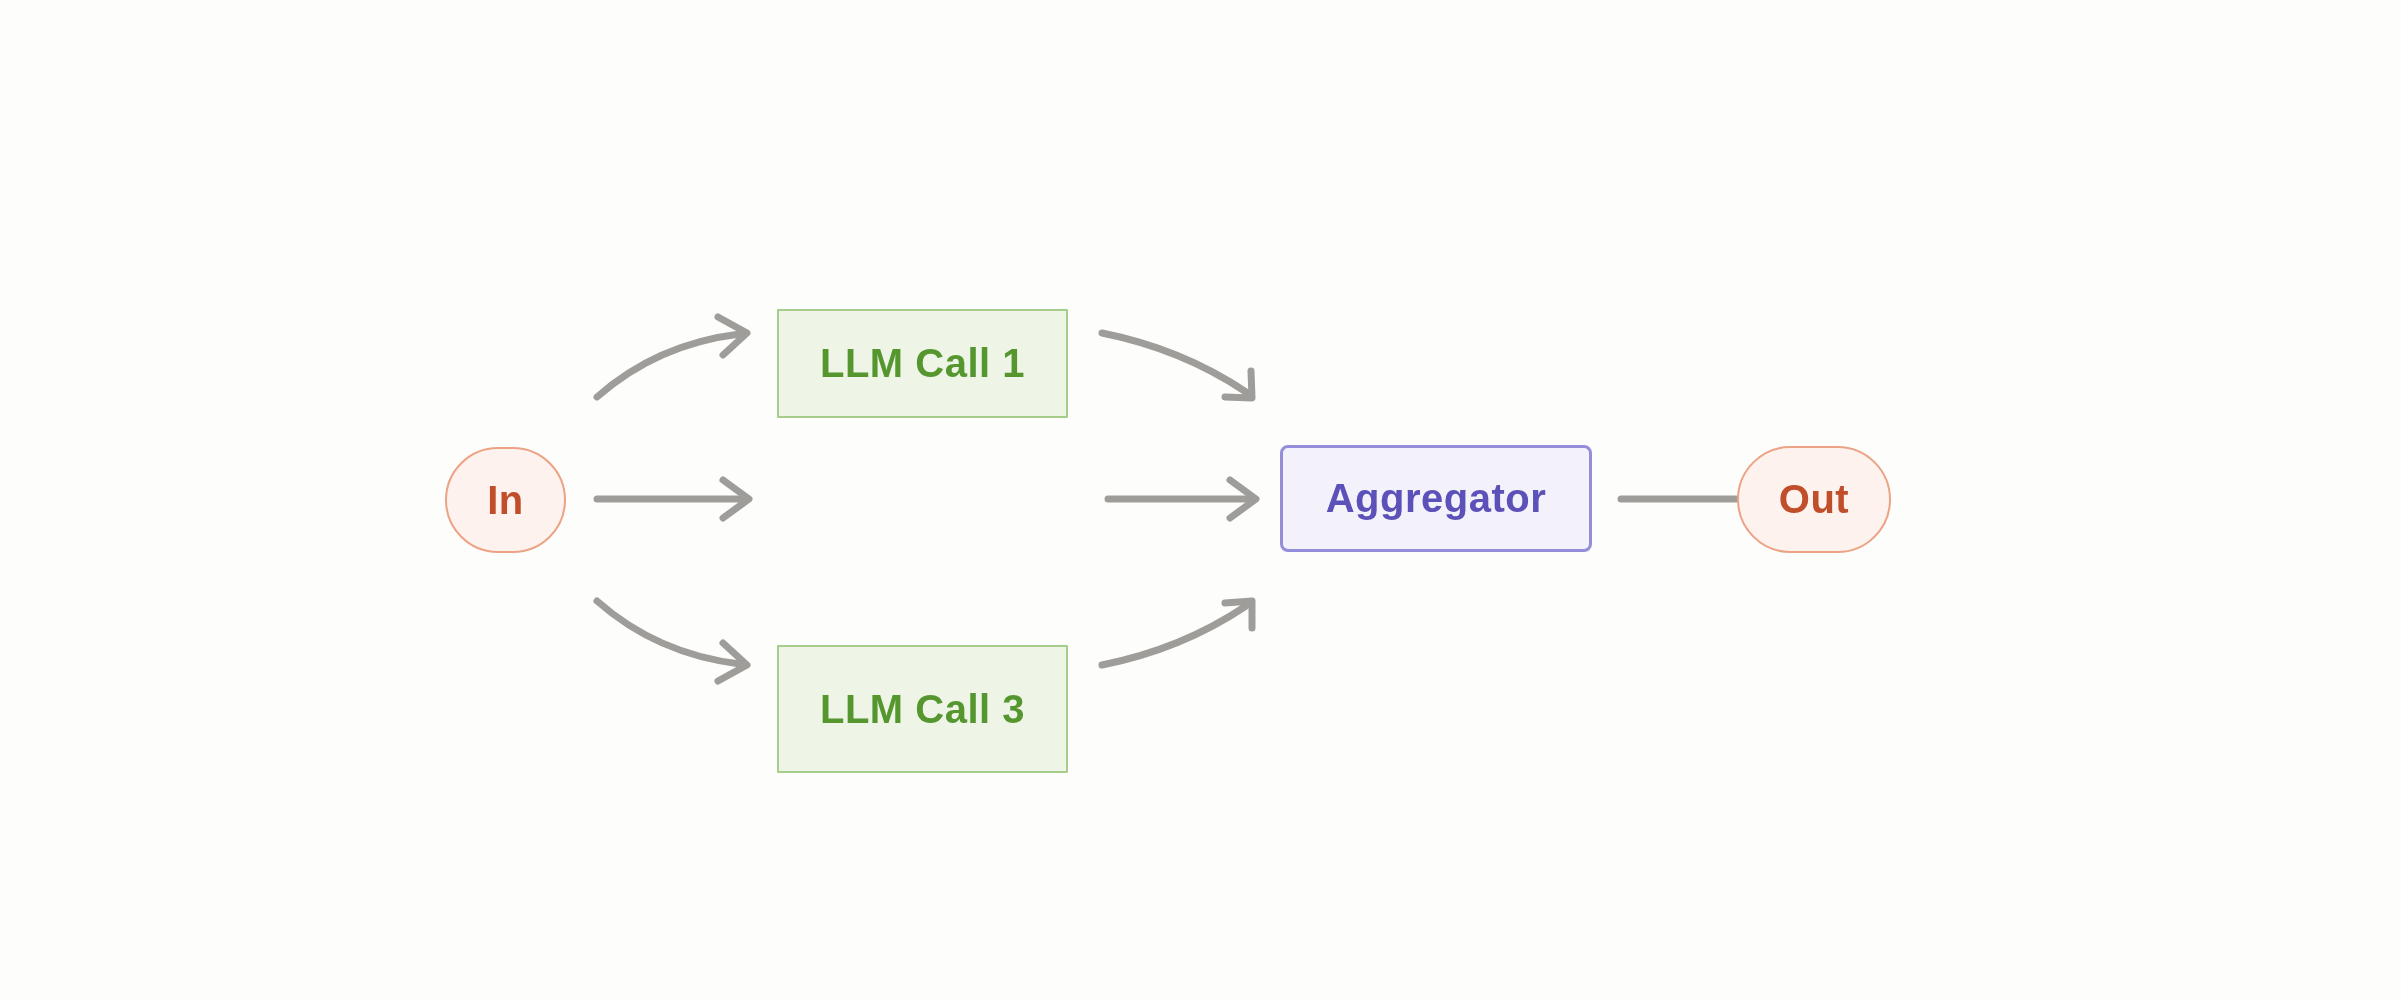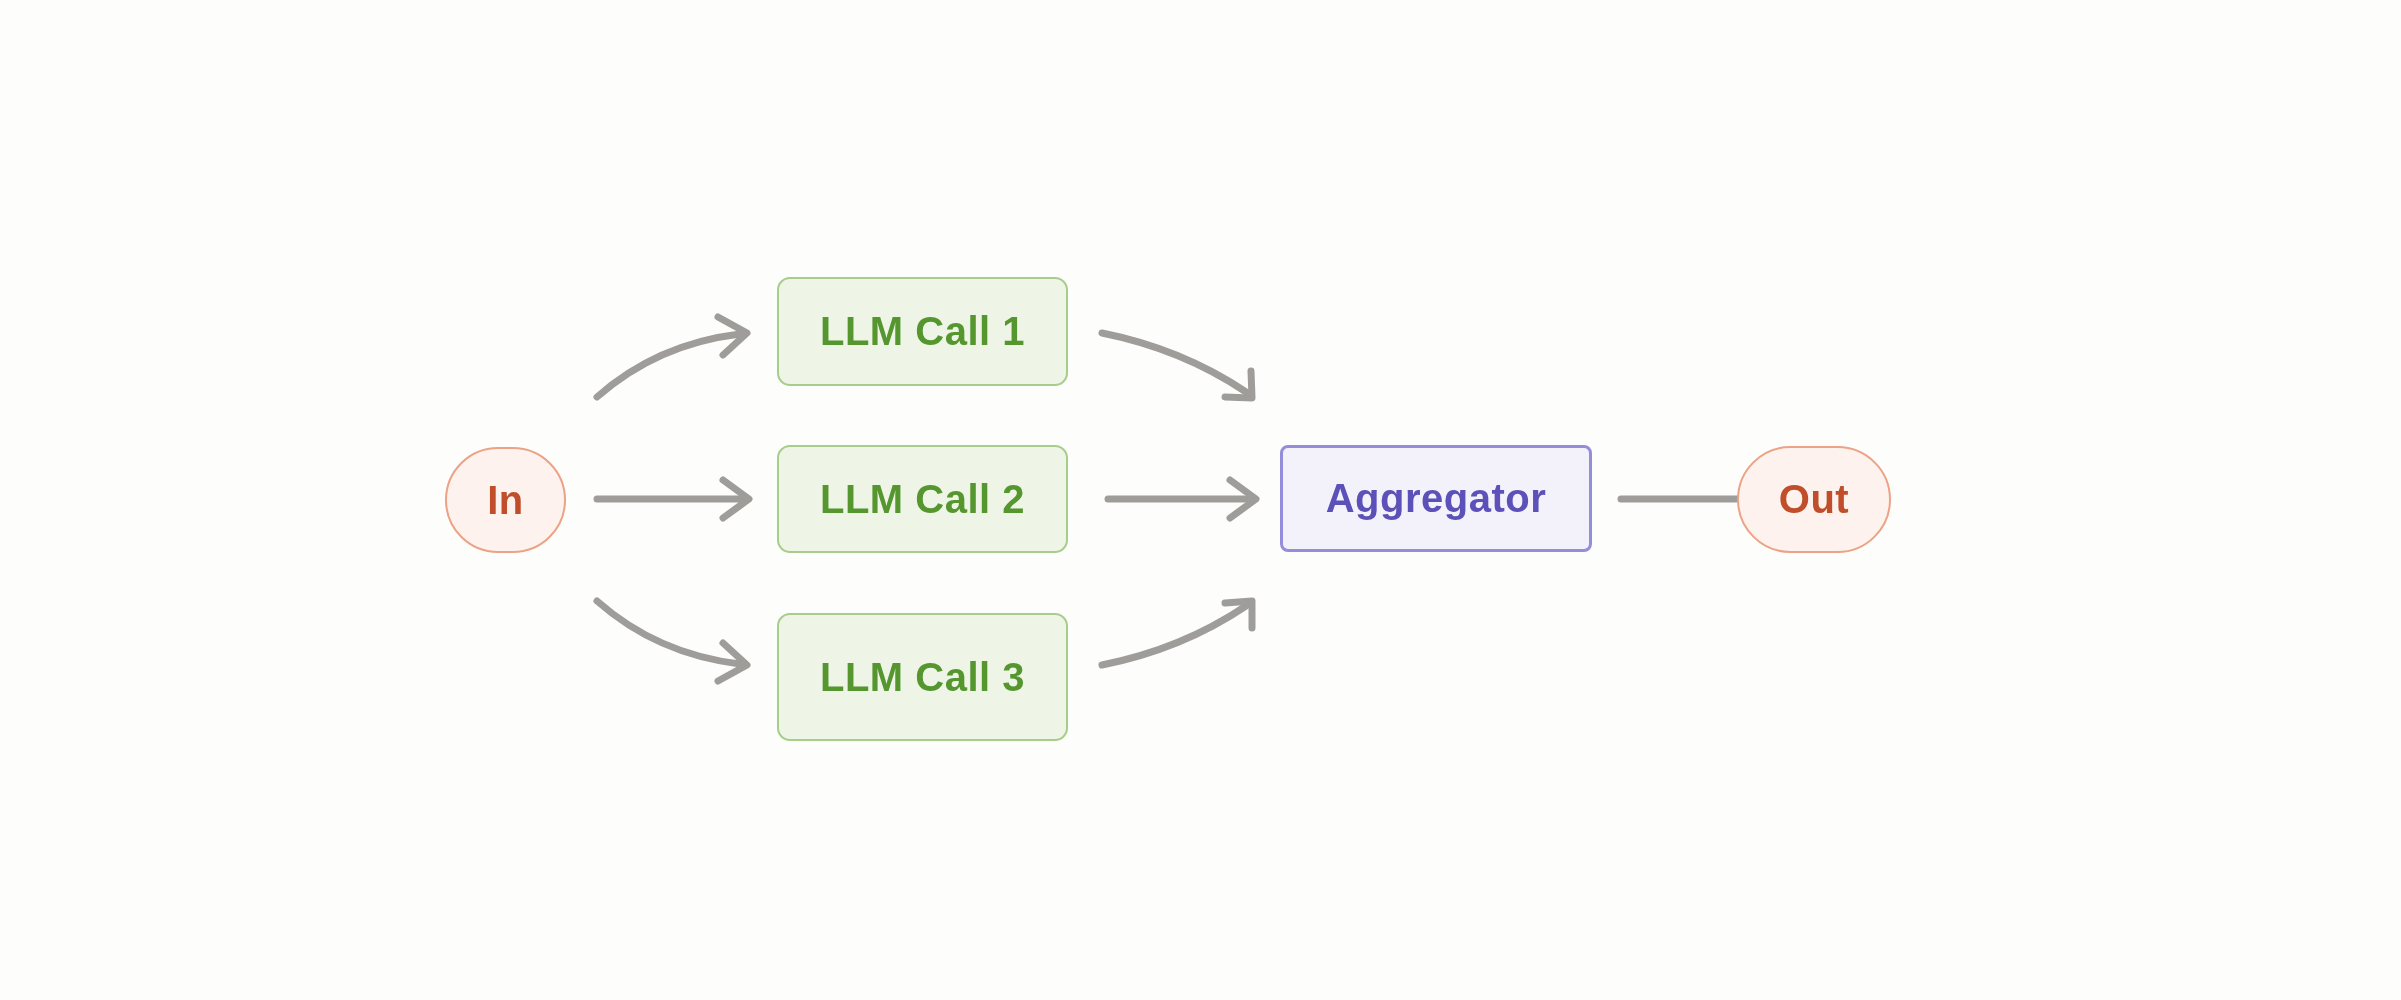--- a/index.html
+++ b/index.html
@@ -42,21 +42,22 @@
   .node.terminal {
     background: var(--terminal-fill, #fdf2ee);
     border: 2.5px solid var(--terminal-border, #eca285);
     color: var(--terminal-text, #c04e2a);
     border-radius: 54px;
   }
   .node.llm {
     background: var(--llm-fill, #eef5e7);
     border: 2.5px solid var(--llm-border, #a6cd89);
     color: var(--llm-text, #55962f);
-    border-radius: 13px;
+    border-radius: 1px;
+    margin-top: 32px;
   }
   .node.aggregator {
     background: var(--aggregator-fill, #f3f2fb);
     border: 3px solid var(--aggregator-border, #948dda);
     color: var(--aggregator-text, #5b51b8);
     border-radius: 8px;
   }
   #node-in        { left: 445px;  top: 447px; width: 121px; height: 106px; }
   #node-llm-1     { left: 777px;  top: 277px; width: 291px; height: 109px; }
   #node-llm-2     { left: 777px;  top: 445px; width: 291px; height: 108px; }
@@ -108,23 +109,20 @@
   </svg>
 
   <div class="node terminal" id="node-in">
     <span>In</span>
   </div>
 
   <div class="node llm" id="node-llm-1">
     <span>LLM Call 1</span>
   </div>
 
-  <div class="node llm" id="node-llm-2">
-    <span>LLM Call 2</span>
-  </div>
 
   <div class="node llm" id="node-llm-3">
     <span>LLM Call 3</span>
   </div>
 
   <div class="node aggregator" id="node-aggregator">
     <span>Aggregator</span>
   </div>
 
   <div class="node terminal" id="node-out">

